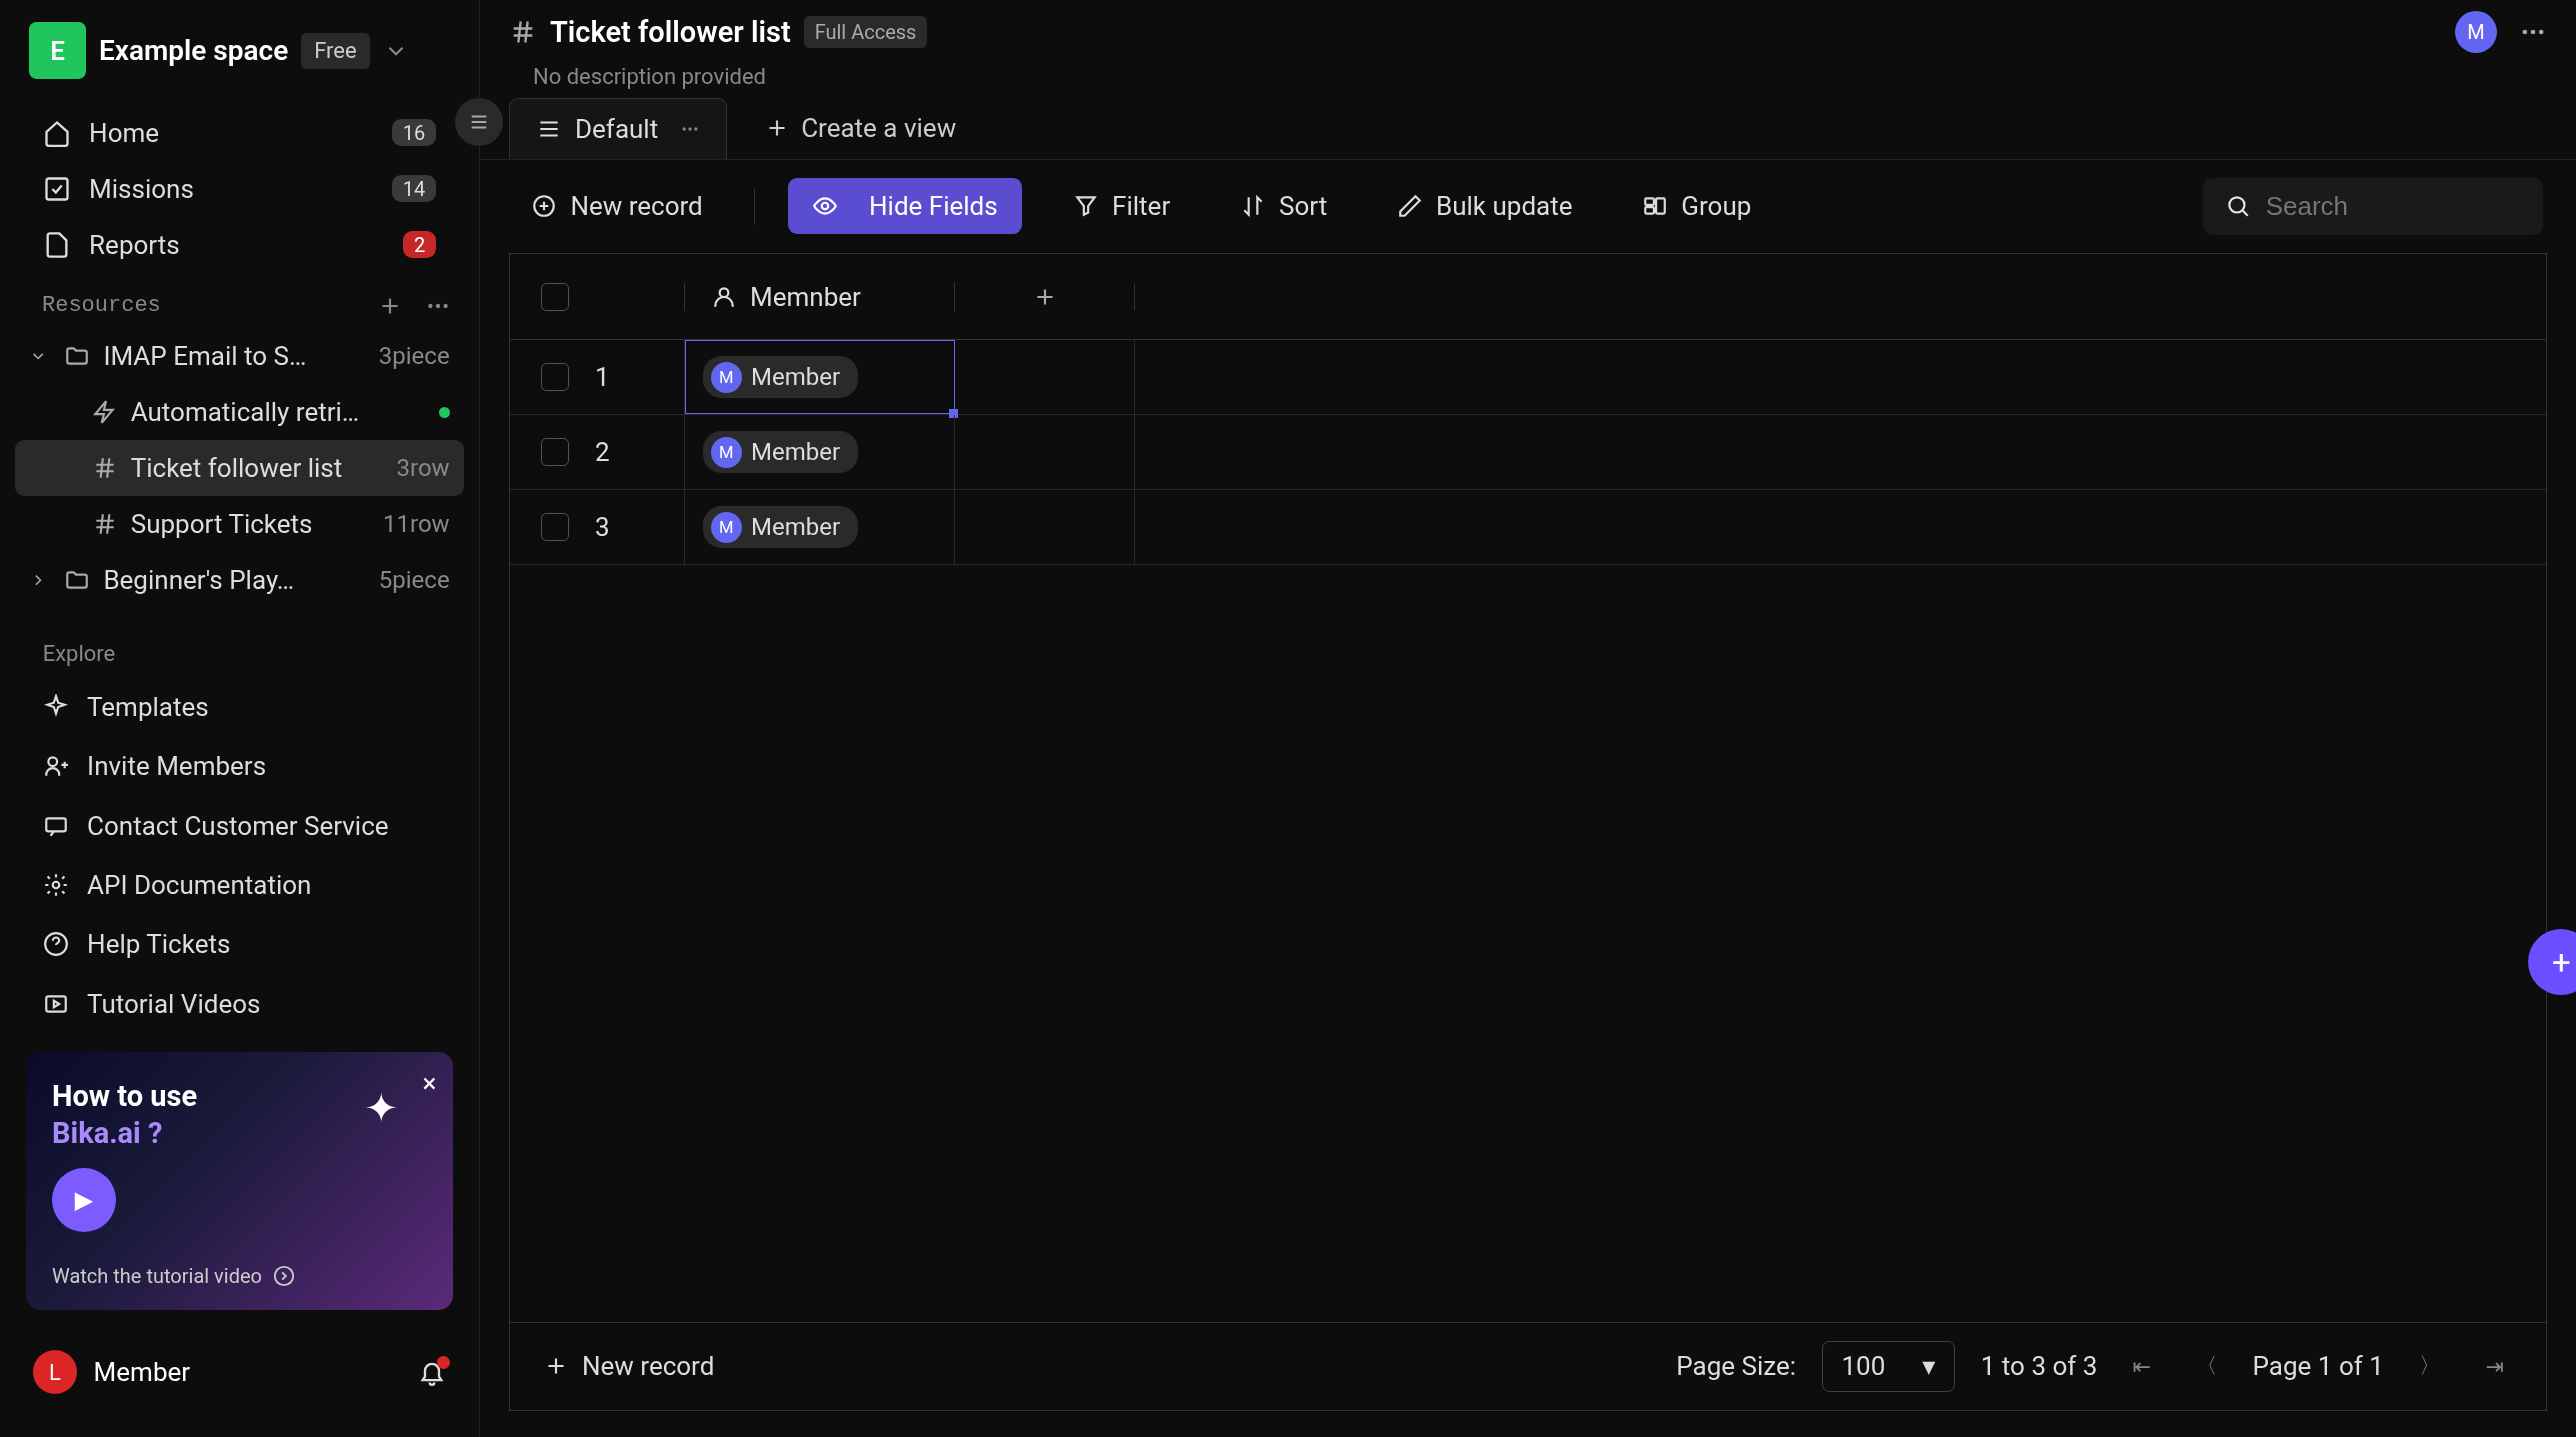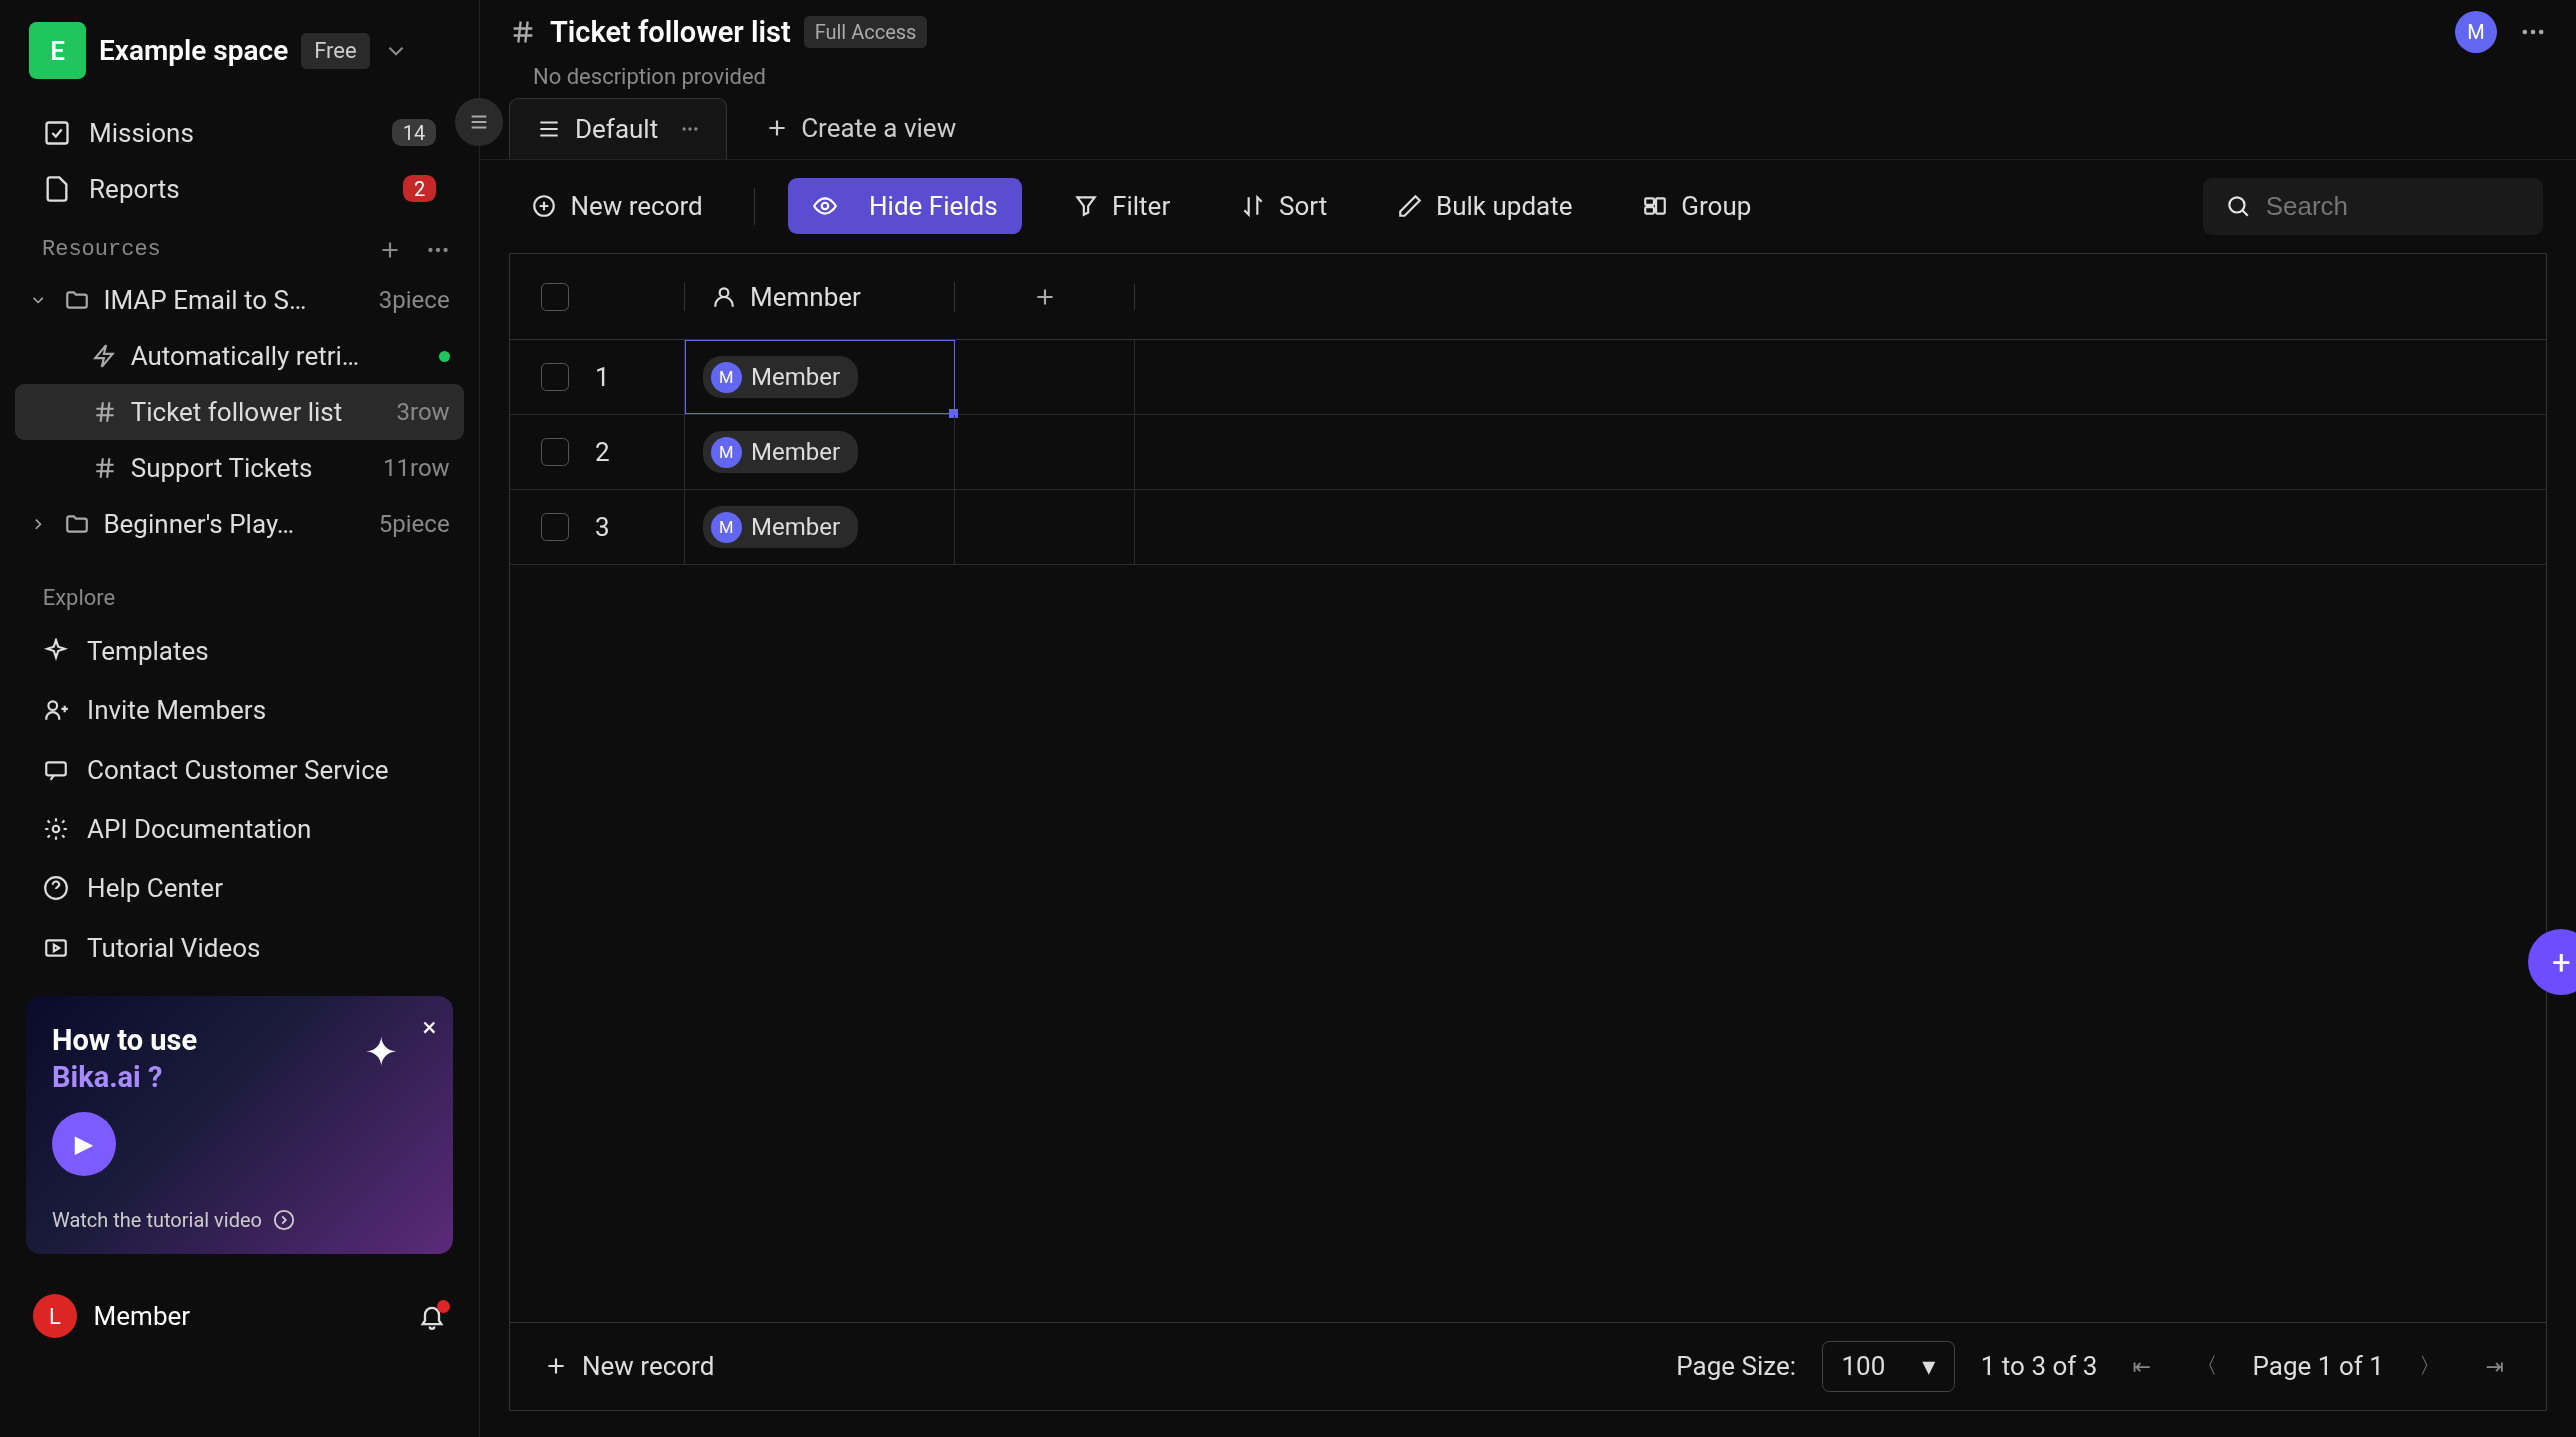--- a/index.html
+++ b/index.html
@@ -218,20 +218,30 @@
       <div class="ws-name">Example space</div>
       <div class="ws-badge">Free</div>
       <div class="ws-chevron">
         <svg class="ico-sm" viewBox="0 0 24 24" fill="none" stroke="currentColor" stroke-width="2">
             <path d="M6 9l6 6 6-6"></path>
           </svg>
       </div>
     </div>
 
     <div class="nav-sec">
+      <div class="nav-item">
+        <span>
+            <svg class="ico-md" viewBox="0 0 24 24" fill="none" stroke="currentColor" stroke-width="2">
+              <path d="M3 11l9-8 9 8v10a2 2 0 01-2 2H5a2 2 0 01-2-2V11z"></path>
+            </svg>
+          </span>
+        <span>Home</span>
+        <span class="spacer"></span>
+        <span class="count-badge">16</span>
+      </div>
       <div class="nav-item">
         <span>
             <svg class="ico-md" viewBox="0 0 24 24" fill="none" stroke="currentColor" stroke-width="2">
               <rect x="3" y="3" width="18" height="18" rx="2"></rect>
               <path d="M8 12l3 3 5-6"></path>
             </svg>
           </span>
         <span>Missions</span>
         <span class="spacer"></span>
         <span class="count-badge">14</span>
@@ -360,21 +370,21 @@
           </span>
         <span>API Documentation</span>
       </div>
       <div class="explore-item">
         <span>
             <svg class="ico-sm" viewBox="0 0 24 24" fill="none" stroke="currentColor" stroke-width="2">
               <circle cx="12" cy="12" r="10"></circle>
               <path d="M9 9a3 3 0 116 0c0 2-3 2-3 4M12 18h.01"></path>
             </svg>
           </span>
-        <span>Help Center</span>
+        <span>Help Tickets</span>
       </div>
       <div class="explore-item">
         <span>
             <svg class="ico-sm" viewBox="0 0 24 24" fill="none" stroke="currentColor" stroke-width="2">
               <rect x="3" y="5" width="18" height="14" rx="2"></rect>
               <path d="M10 9l5 3-5 3V9z"></path>
             </svg>
           </span>
         <span>Tutorial Videos</span>
       </div>

